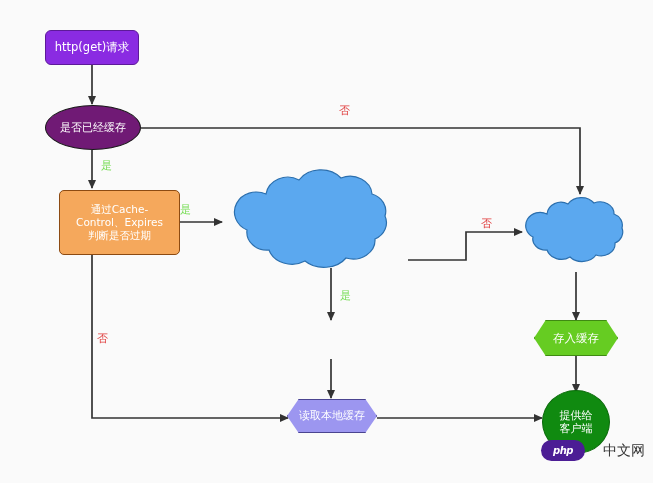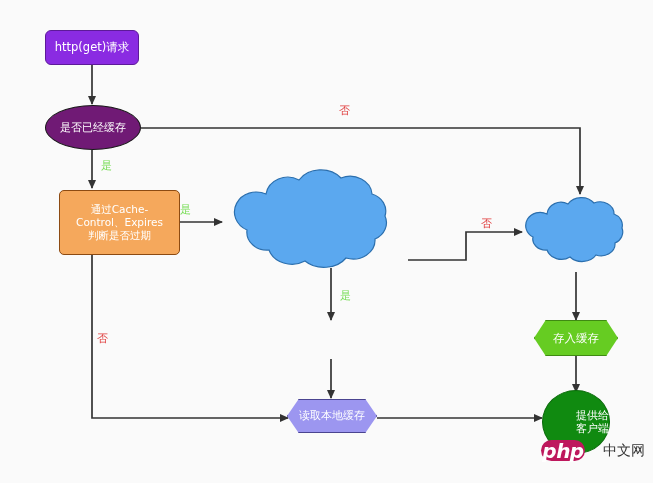--- a/index.html
+++ b/index.html
@@ -110,23 +110,23 @@
   #watermark {
     position: absolute;
     display: flex;
     align-items: center;
     z-index: 6;
   }
   #wm-logo {
     width: 44px;
     height: 21px;
     border-radius: 11px;
-    background: #be185d;
+    background: #4c1d95;
     color: #ffffff;
-    font-size: 20px;
+    font-size: 10px;
     font-style: italic;
     font-weight: bold;
     display: flex;
     align-items: center;
     justify-content: center;
     letter-spacing: -0.5px;
   }
   #wm-text {
     margin-left: 18px;
     font-size: 14px;
@@ -204,21 +204,21 @@
 
 
   <div class="node n-hex-green" style="left:534px; top:320px; width:84px; height:36px;">
     <span class="lbl">存入缓存</span>
   </div>
 
   <div class="node n-hex-purple" style="left:287px; top:399px; width:90px; height:34px;">
     <span class="lbl">读取本地缓存</span>
   </div>
 
-  <div class="node n-circle-green" style="left:542px; top:390px; width:68px; height:64px;text-align:right;">
+  <div class="node n-circle-green" style="left:542px; top:390px; width:68px; height:64px;">
     <span class="lbl">提供给
 客户端</span>
   </div>
 
   <span class="elabel no" style="left:339px; top:103px;">否</span>
   <span class="elabel yes" style="left:101px; top:158px;">是</span>
   <span class="elabel yes" style="left:180px; top:202px;">是</span>
   <span class="elabel no" style="left:97px; top:331px;">否</span>
   <span class="elabel no" style="left:481px; top:216px;">否</span>
   <span class="elabel yes" style="left:340px; top:288px;">是</span>

